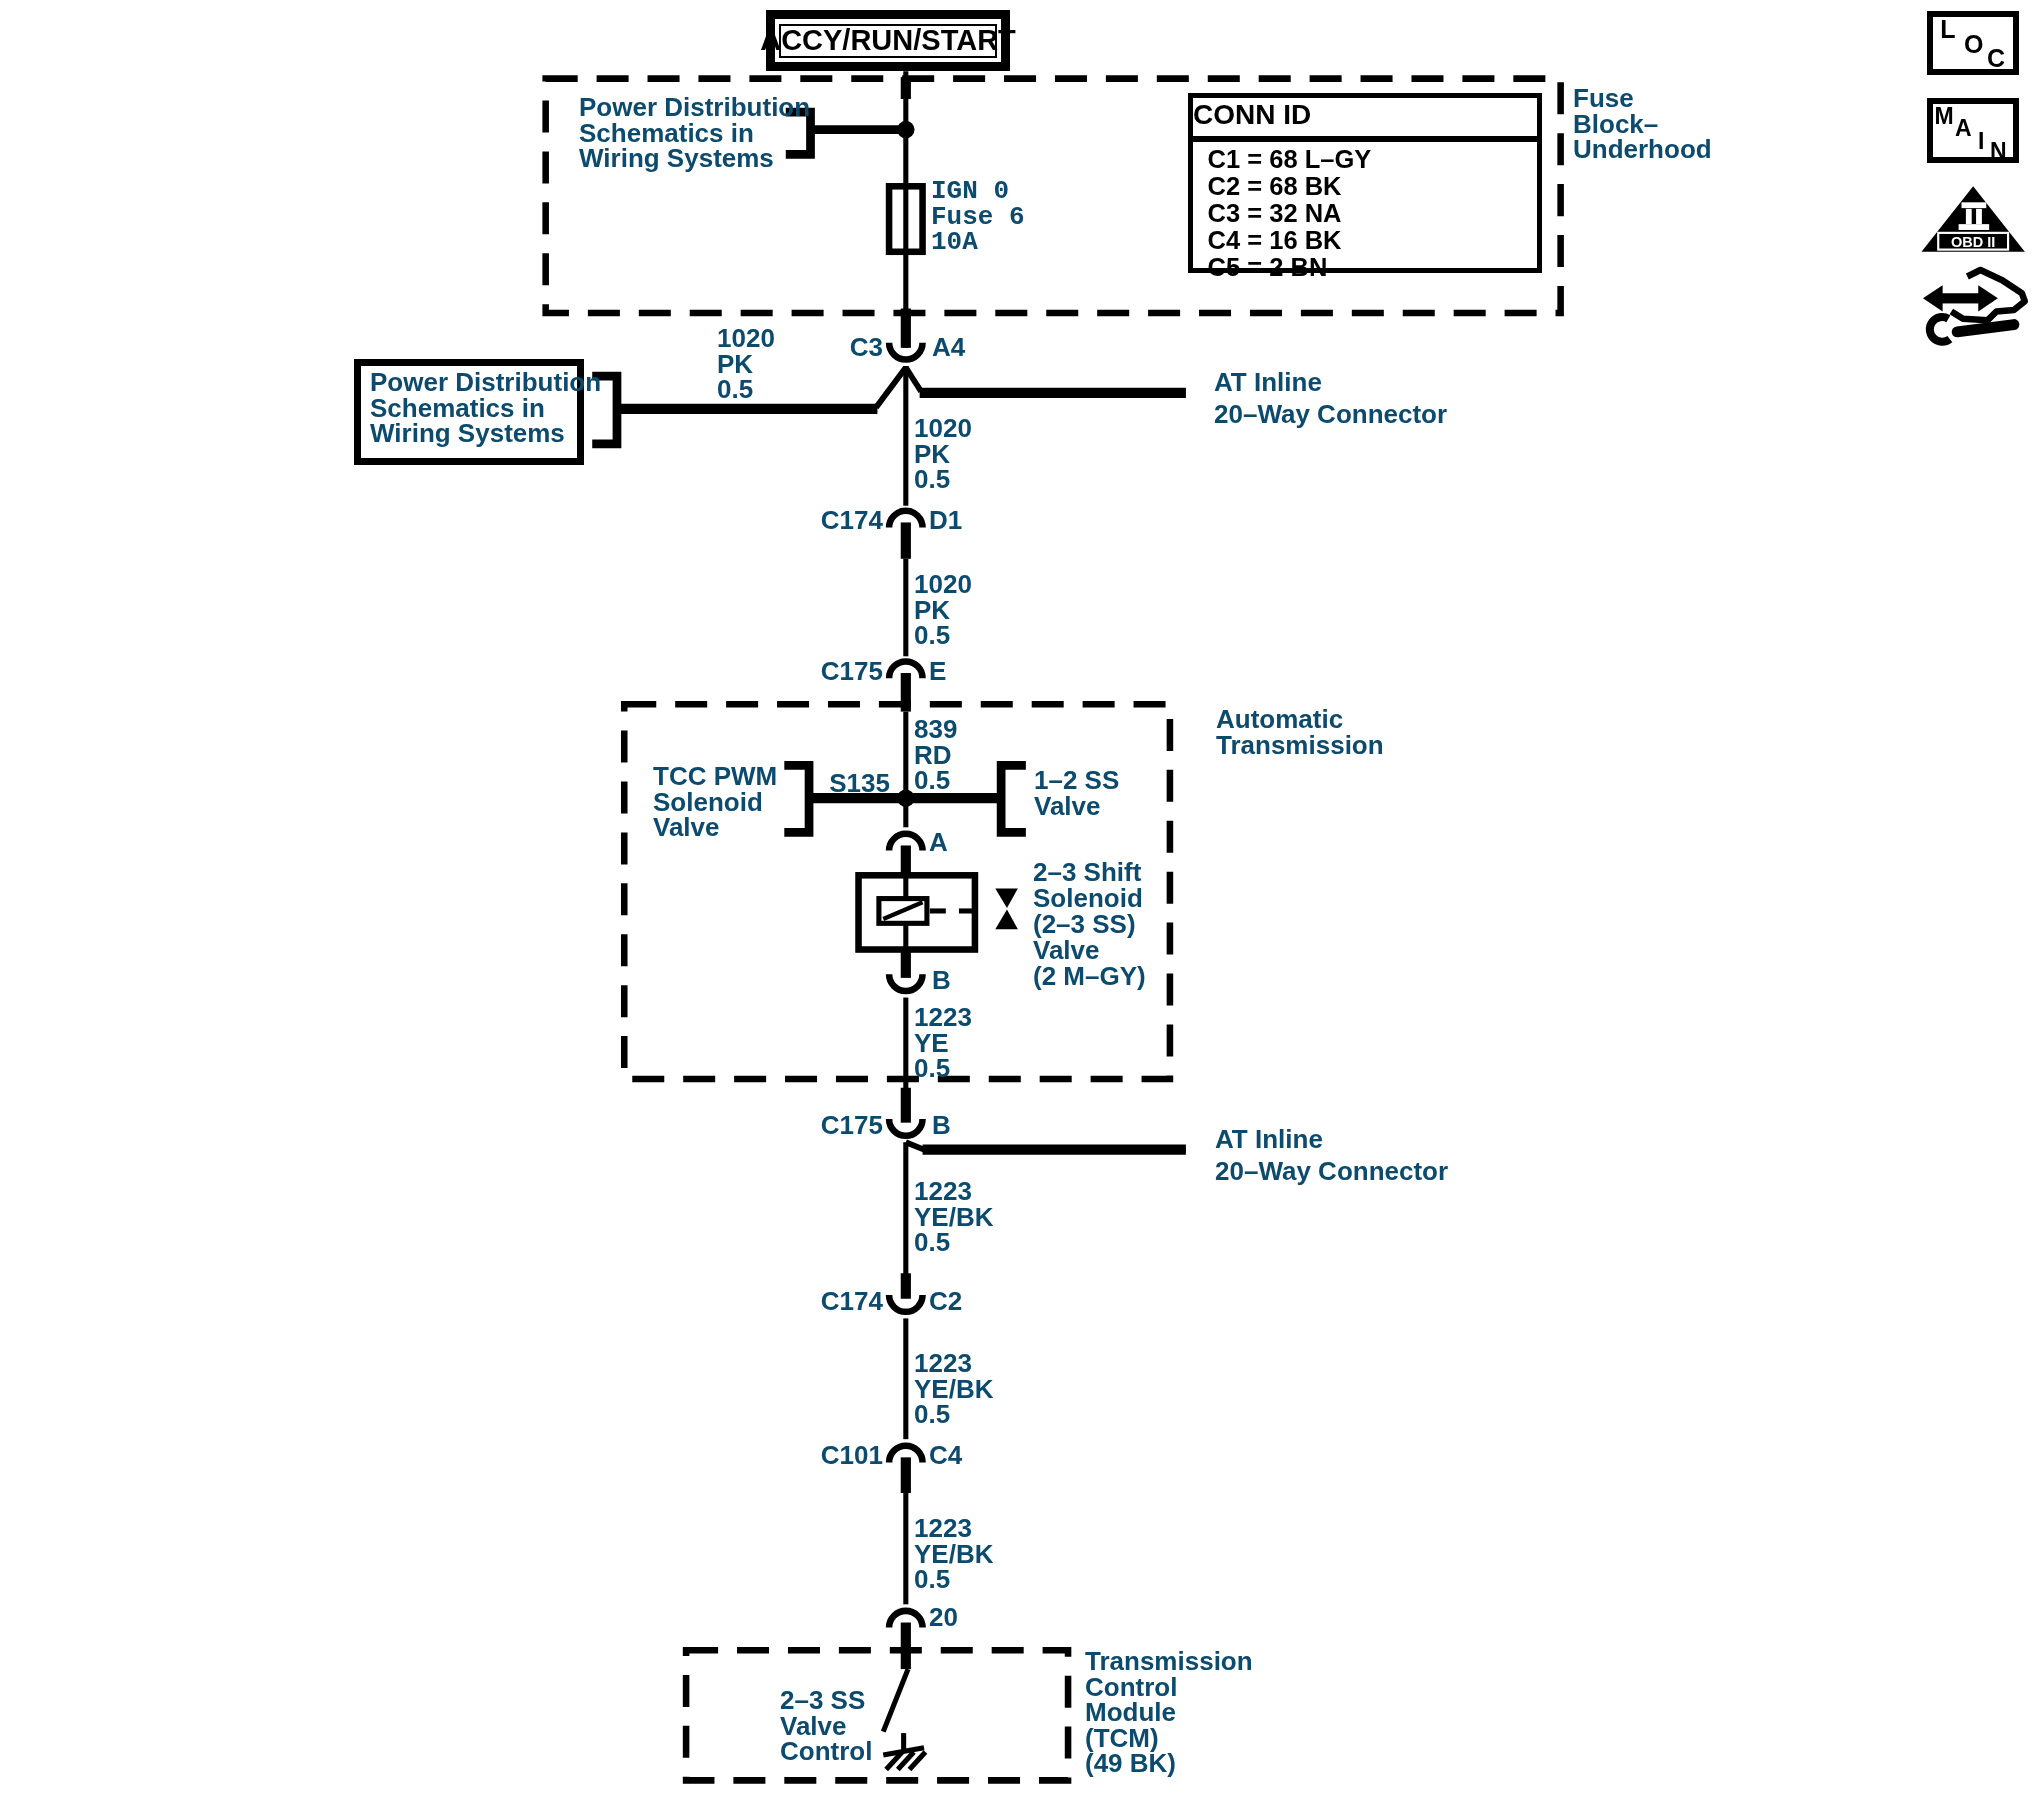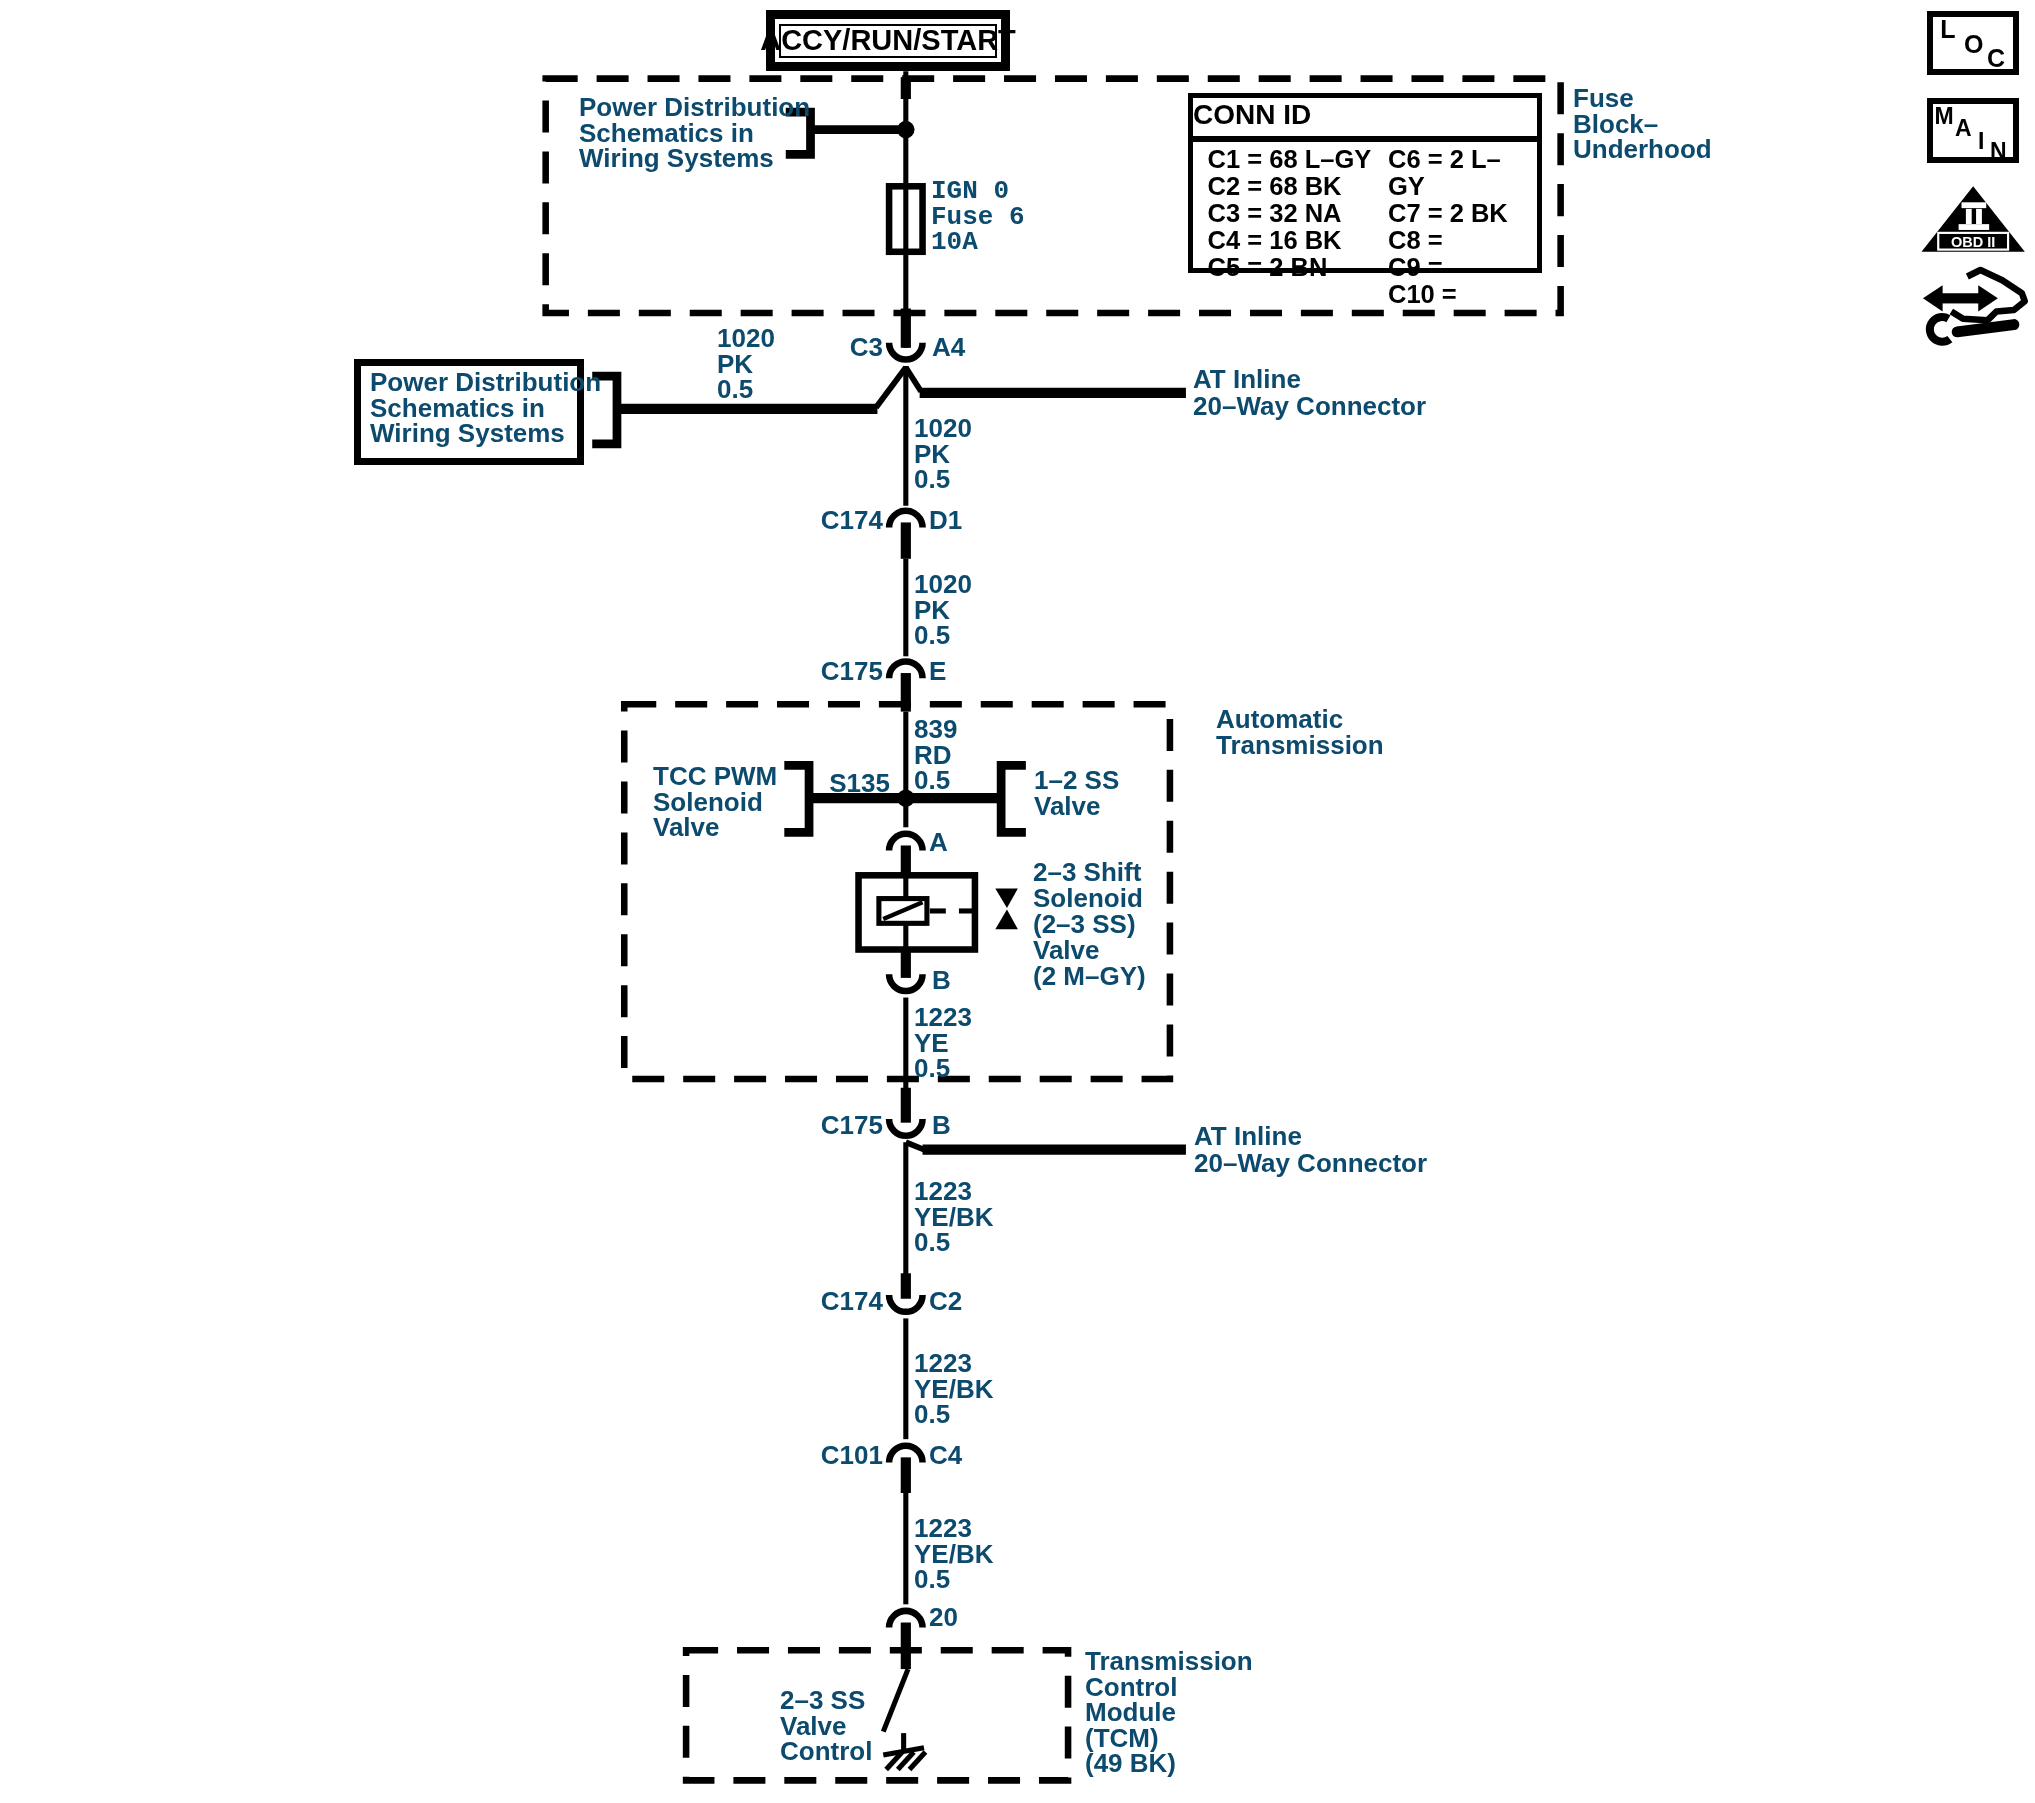--- a/index.html
+++ b/index.html
@@ -1,20 +1,20 @@
 <!DOCTYPE html>
 <html style="font-size:11.6px"><head>
 <meta charset="utf-8">
 <style>
   html,body{margin:0;padding:0;background:#fff;}
   .stage{position:relative;width:2035px;height:1803px;background:#fff;
          font-family:"Liberation Sans",sans-serif;color:#000;}
   svg{position:absolute;left:0;top:0;}
   .t{position:absolute;white-space:pre-line;font:700 26px/25.5px "Liberation Sans",sans-serif;color:#0c4a6e;}
-  .t2{line-height:27px;}
+  .t2{line-height:32px;margin-left:21px;}
   .ra{text-align:right;}
   .tbl{position:absolute;left:1188px;top:93px;width:354px;height:180px;
        border:5.1px solid #000;box-sizing:border-box;background:#fff;}
   .tbl-head{position:absolute;left:0;right:0;top:0;height:38px;border-bottom:6.5px solid #000;
             font:700 28px/33px "Liberation Sans",sans-serif;}
   .tbl-col{position:absolute;top:48px;font:700 25.5px/27px "Liberation Sans",sans-serif;white-space:pre-line;}
   .col1{left:14.6px;} .col2{left:195px;}
   .titlebox{position:absolute;left:766px;top:10.2px;width:244px;height:61px;
             border:9.5px solid #000;box-sizing:border-box;background:#fff;}
   .titlebox .inner{position:absolute;left:4.4px;right:4.4px;top:4.4px;bottom:4.4px;border:2.9px solid #000;
@@ -142,25 +142,20 @@
 Block–
 Underhood</div>
 
   <div class="tbl">
     <div class="tbl-head">CONN ID</div>
     <div class="tbl-col col1">C1 = 68 L–GY
 C2 = 68 BK
 C3 = 32 NA
 C4 = 16 BK
 C5 = 2 BN</div>
-    <div class="tbl-col col2">C6 = 2 L–GY
-C7 = 2 BK
-C8 =
-C9 =
-C10 =</div>
   </div>
 
   <div class="pdbox"></div>
   <div class="t" style="left:370px;top:370px;">Power Distribution
 Schematics in
 Wiring Systems</div>
 
   <div class="t" style="left:717px;top:326px;">1020
 PK
 0.5</div>

